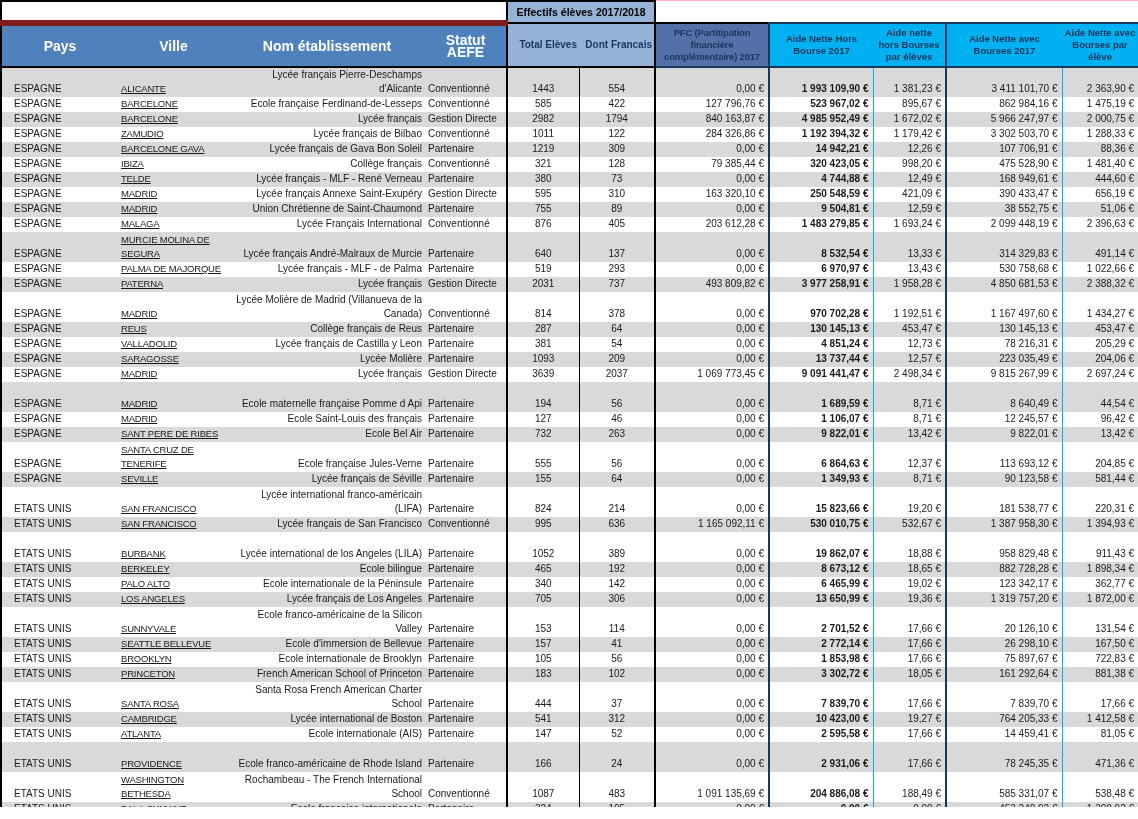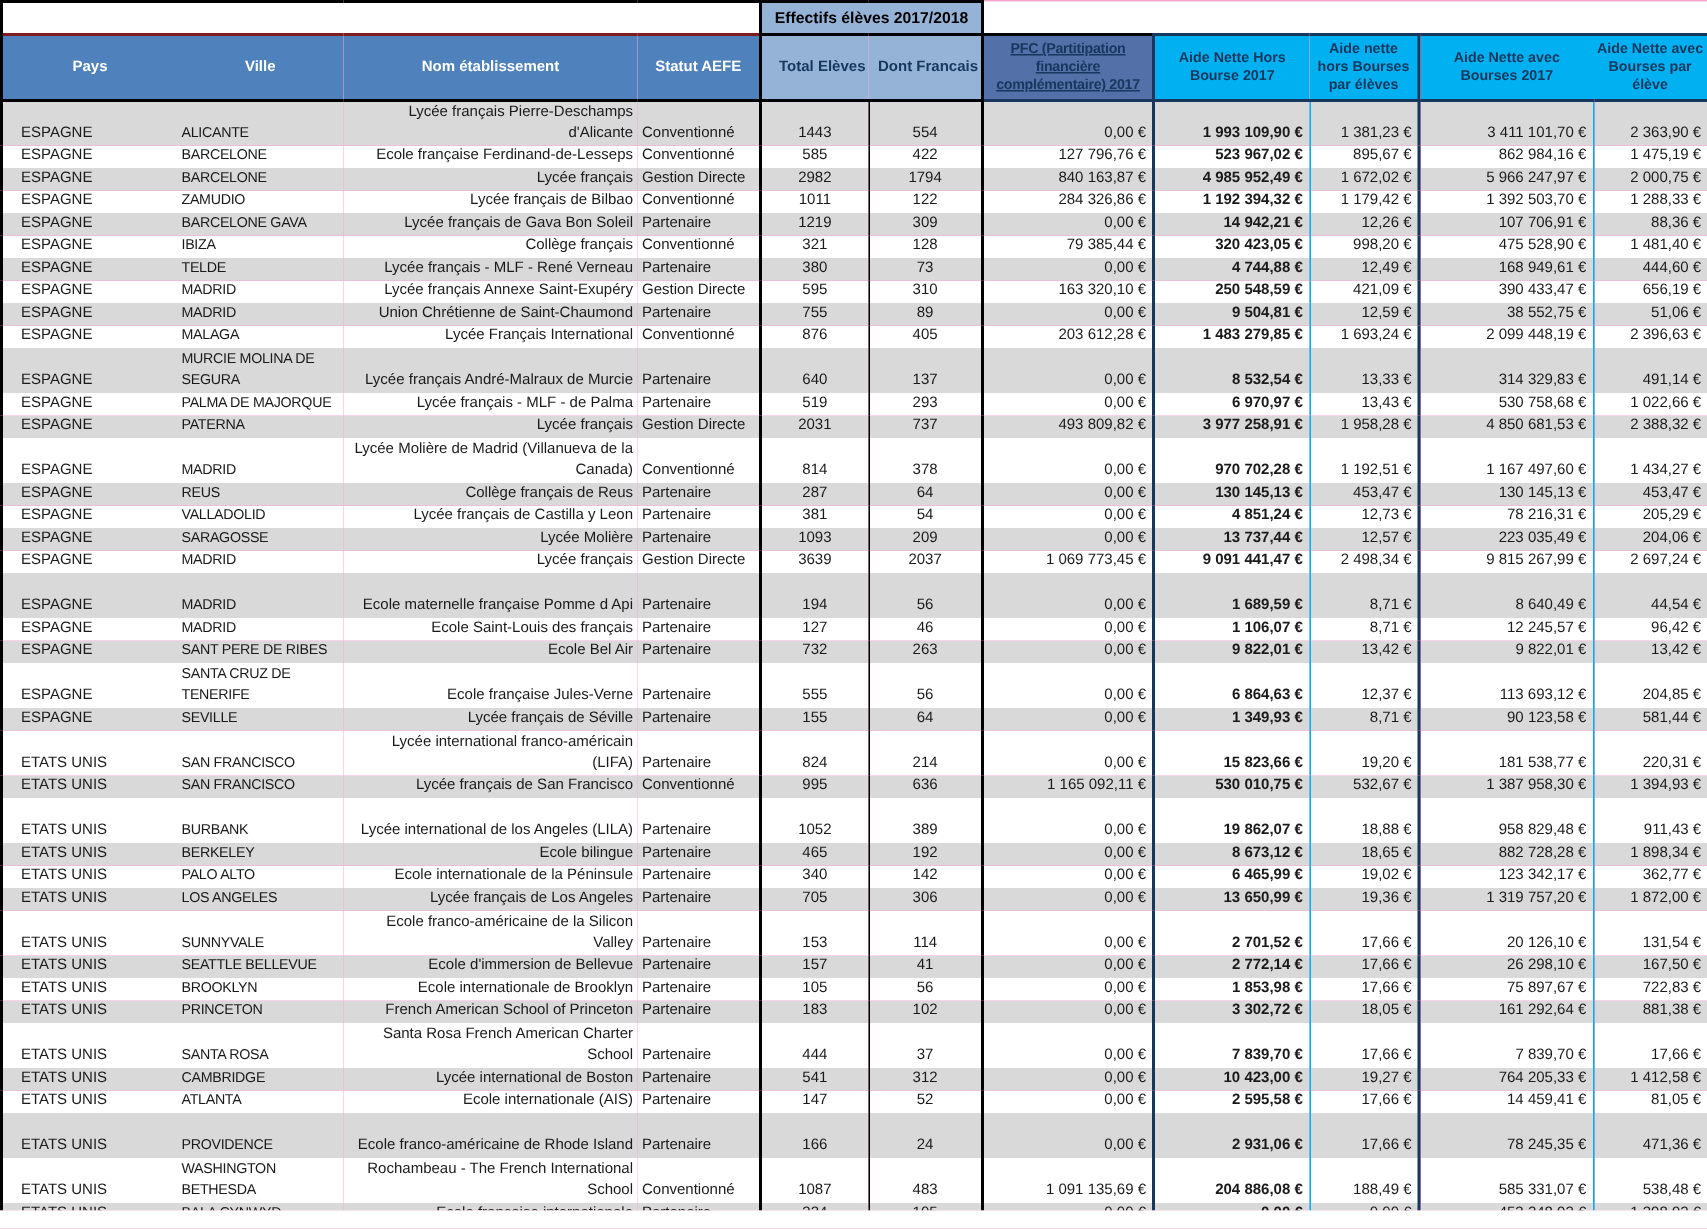--- a/index.html
+++ b/index.html
@@ -19,23 +19,23 @@
   th.band-left{border:2px solid #000;border-bottom:none;background:#fff;}
   th.band-effectifs{border:2px solid #000;background:#95b3d7;color:#000;text-align:center;}
   th.band-right{background:#fff;}
 
   
   tr.head{height:44px;}
   tr.head th{
     font-weight:bold;text-align:center;vertical-align:middle;
     padding:1px 2px;line-height:12px;overflow:hidden;
   }
-  tr.head th.h-main{background:#4f81bd;color:#fff;font-size:10px;border-top:2px solid #7f1d1d;border-bottom:2px solid #000;}
+  tr.head th.h-main{background:#4f81bd;color:#fff;font-size:14px;border-top:6px solid #7f1d1d;border-bottom:2px solid #000;}
   tr.head th.h-eff{background:#95b3d7;color:#17375d;font-size:10px;border-top:2px solid #000;border-bottom:2px solid #000;text-align:right;}
-  tr.head th.h-pfc{background:#5470a8;color:#17375d;font-size:9.5px;letter-spacing:-0.2px;border-top:2px solid #000;border-bottom:2px solid #17375d;text-decoration:underline;}
+  tr.head th.h-pfc{background:#5470a8;color:#17375d;font-size:9.5px;letter-spacing:-0.2px;border-top:2px solid #000;border-bottom:2px solid #17375d;}
   tr.head th.h-cyan{background:#00b0f0;color:#17375d;font-size:9.5px;border-top:2px solid #17375d;border-bottom:2px solid #17375d;}
 
   
   .b-pays{border-left:2px solid #000;}
   .b-total{border-left:2px solid #000;}
   .b-dont-thin{border-left:1px solid #000;}
   .b-pfc{border-left:2px solid #000;}
   .b-right{border-right:2px solid #17375d;}
   td.c8{border-left:1px solid #00b0f0;}
   td.c10{border-left:1px solid #00b0f0;}
@@ -43,21 +43,21 @@
   
   tbody tr{background:#fff;}
   tbody tr.stripe{background:#d9d9d9;}
   tbody tr.short{height:15px;}
   tbody tr.tall{height:30px;}
   tbody td{
     font-size:10px;line-height:14px;vertical-align:bottom;
     padding:0 3px 1px 3px;overflow:hidden;white-space:normal;
   }
   td.c0{text-align:left;padding-left:12px;}
-  td.c1{text-align:left;font-size:9.5px;letter-spacing:-0.2px;padding-right:0;}
+  td.c1{text-align:left;font-size:9.5px;letter-spacing:-0.2px;padding-right:0;text-decoration:underline;}
   td.c2{text-align:right;}
   td.c3{text-align:left;}
   td.c4,td.c5{text-align:center;}
   td.c6,td.c7,td.c8,td.c9,td.c10{text-align:right;padding-right:4px;white-space:nowrap;}
   td.c7{font-weight:bold;margin-top:11px;}
   tr.filler{height:20px;background:#fff;}
   tr.filler td{padding:0;}
 </style>
 </head>
 <body>
@@ -140,21 +140,21 @@
         <tr class="short">
           <td class="c0 b-pays">ESPAGNE</td>
           <td class="c1">ZAMUDIO</td>
           <td class="c2">Lycée français de Bilbao</td>
           <td class="c3">Conventionné</td>
           <td class="c4 b-total">1011</td>
           <td class="c5 b-dont-thin">122</td>
           <td class="c6 b-pfc b-right">284 326,86 €</td>
           <td class="c7">1 192 394,32 €</td>
           <td class="c8 b-right">1 179,42 €</td>
-          <td class="c9">1 392 503,70 €</td>
+          <td class="c9">3 302 503,70 €</td>
           <td class="c10 b-right">1 288,33 €</td>
         </tr>
         <tr class="stripe short">
           <td class="c0 b-pays">ESPAGNE</td>
           <td class="c1">BARCELONE GAVA</td>
           <td class="c2">Lycée français de Gava Bon Soleil</td>
           <td class="c3">Partenaire</td>
           <td class="c4 b-total">1219</td>
           <td class="c5 b-dont-thin">309</td>
           <td class="c6 b-pfc b-right">0,00 €</td>

